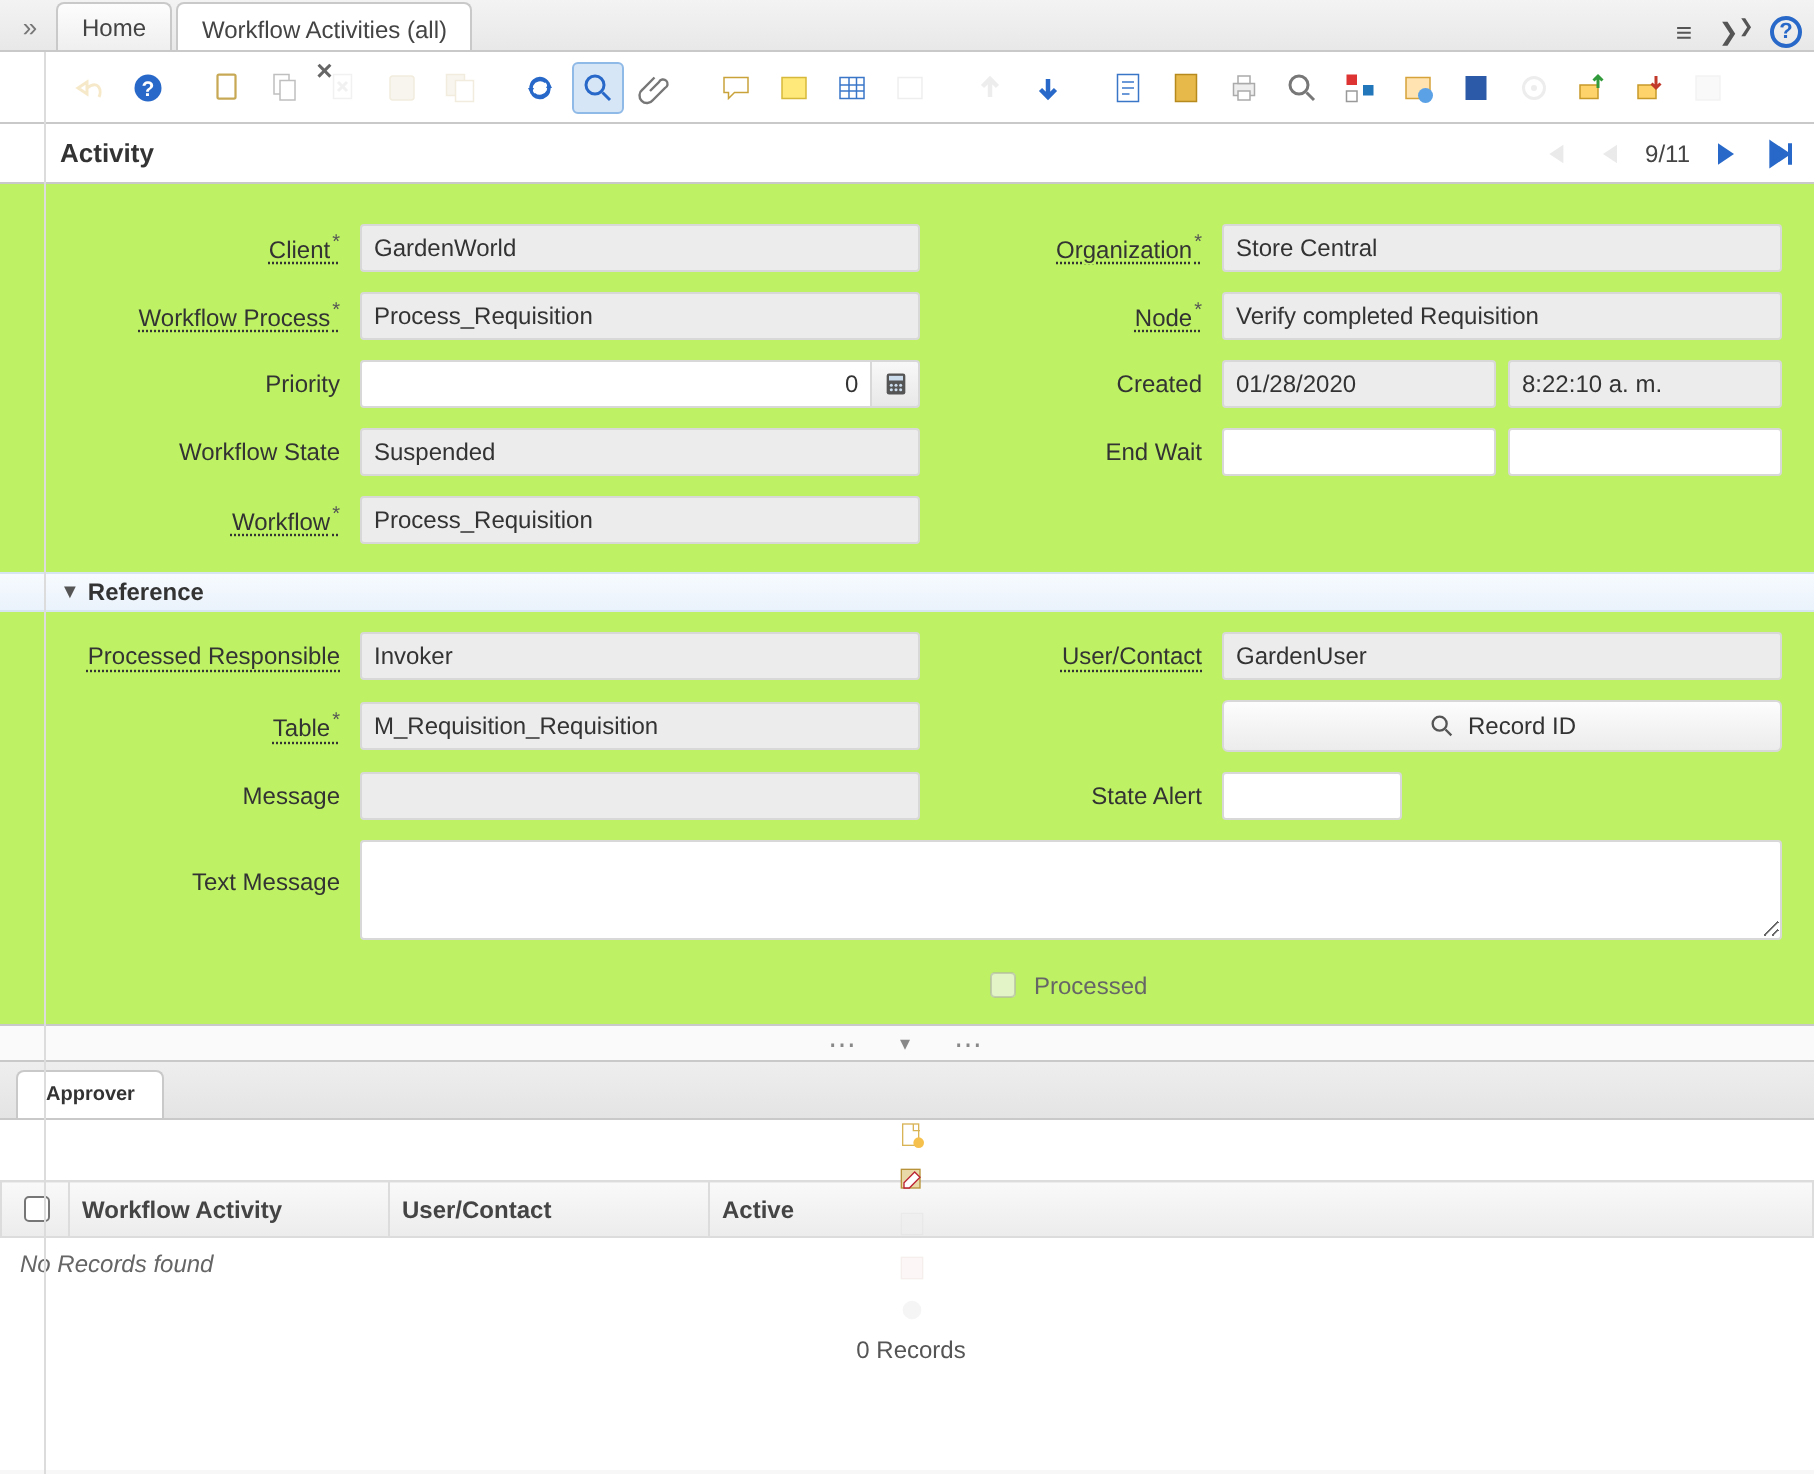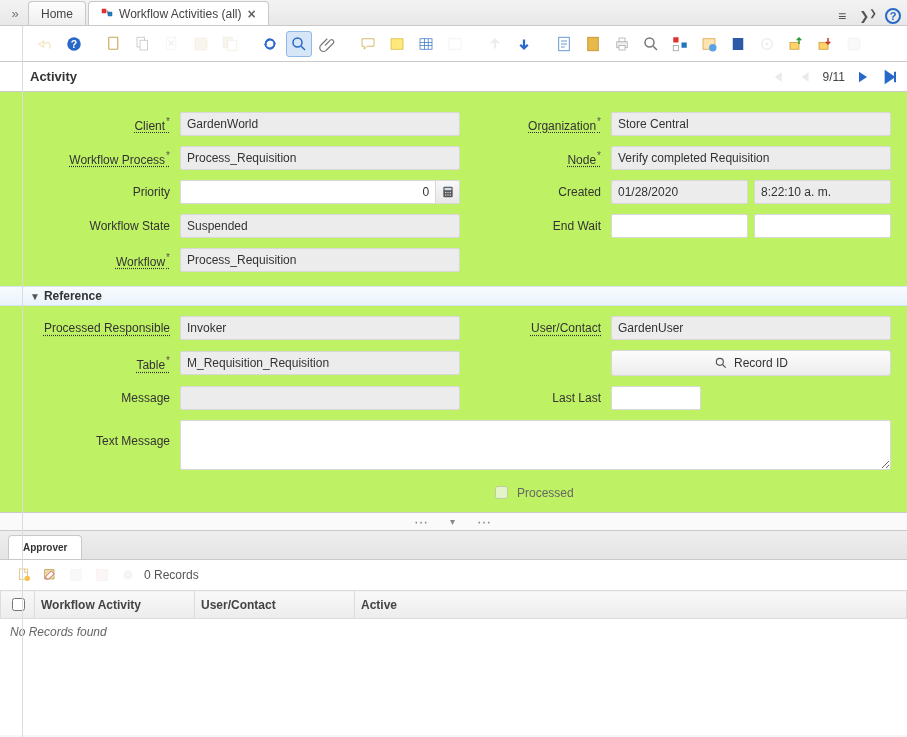--- a/index.html
+++ b/index.html
@@ -14,21 +14,21 @@
   }
   * { box-sizing: border-box; }
   html, body { margin:0; padding:0; font-family: Arial, Helvetica, sans-serif; font-size:12px; color:var(--text); background:#f7f7f7; }
   body { width:907px; height:737px; overflow:hidden; position:relative; }
 
   
   .topstrip { height:26px; background:linear-gradient(#f3f3f3,#e8e8e8); border-bottom:1px solid var(--border-grey); display:flex; align-items:flex-end; padding-left:6px; }
   .expand-arrow { width:18px; height:24px; display:flex; align-items:center; justify-content:center; color:#777; font-size:13px; cursor:pointer;}
   .tabs { display:flex; align-items:flex-end; gap:2px; margin-left:4px;}
   .tab { height:24px; padding:0 12px; border:1px solid var(--border-grey); border-bottom:none; background:linear-gradient(#fdfdfd,#efefef); border-radius:4px 4px 0 0; display:flex; align-items:center; gap:6px; font-size:12px; color:#444; cursor:pointer; }
-  .tab.active { background:#ffffff; }
+  .tab.active { background:#ffffff;flex-direction:column; }
   .tab .tab-icon { width:12px; height:12px; }
   .tab .close { color:#666; font-weight:bold; font-size:14px; line-height:1; cursor:pointer; }
   .topstrip .right { margin-left:auto; display:flex; align-items:center; gap:8px; padding-right:6px; color:#555; }
   .topstrip .right .icon { width:18px; height:18px; display:flex; align-items:center; justify-content:center; font-size:14px; cursor:pointer; }
 
   
   .toolbar { height:36px; background:#ffffff; border-bottom:1px solid var(--border-grey); display:flex; align-items:center; gap:3px; padding:0 8px 0 32px; }
   .toolbar .tbtn { width:26px; height:26px; border-radius:3px; display:flex; align-items:center; justify-content:center; cursor:pointer; }
   .toolbar .tbtn.active { background:#d6e6f7; border:1px solid #8fb9e6; }
   .toolbar .tbtn svg { width:18px; height:18px; }
@@ -69,21 +69,21 @@
   .checkbox-row { display:flex; align-items:center; gap:6px; color:#666; }
   input[type=checkbox][disabled]{ accent-color:#bbb; }
 
   .dots-bar { height:18px; border-top:1px solid var(--border-grey); display:flex; align-items:center; justify-content:center; gap:20px; color:#888; font-size:14px; background:#fafafa; }
   .dots-bar span{ cursor:pointer; letter-spacing:2px; }
 
   
   .detail { border-top:1px solid var(--border-grey); background:#f2f2f2; }
   .detail-tabs { display:flex; padding:4px 0 0 8px; background:linear-gradient(#eeeeee,#e4e4e4); border-bottom:1px solid var(--border-grey); }
   .detail-tab { height:24px; padding:0 14px; border:1px solid var(--border-grey); border-bottom:none; border-radius:4px 4px 0 0; background:#ffffff; font-weight:bold; display:flex; align-items:center; font-size:10px; cursor:pointer;}
-  .detail-toolbar { height:30px; background:#ffffff; display:flex; align-items:center; gap:6px; padding:0 10px 0 14px; font-size:12px; color:#555; }
+  .detail-toolbar { height:30px; background:#ffffff; display:flex; align-items:center; gap:6px; padding:0 10px 0 14px; font-size:12px; color:#555;flex-direction:column; }
   .detail-toolbar .dtbtn { width:20px; height:20px; display:flex; align-items:center; justify-content:center; cursor:pointer; }
   .detail-toolbar .dtbtn.disabled { opacity:.35; cursor:default; }
   table.grid { width:100%; border-collapse:collapse; background:#ffffff; }
   table.grid th { text-align:left; font-size:12px; font-weight:bold; color:#444; background:linear-gradient(#f9f9f9,#ececec); border:1px solid #dcdcdc; padding:4px 6px; height:24px; }
   table.grid th.first { width:34px; text-align:center;}
   .norecords { padding:6px 10px; font-style:italic; color:#666; background:#ffffff; }
   .detail-body { height:90px; background:#ffffff; }
 
   .linklike{ text-decoration: underline dotted; text-underline-offset:3px; cursor:pointer;}
 </style>
@@ -385,21 +385,21 @@
       <svg width="14" height="14" viewBox="0 0 24 24">
           <circle cx="10" cy="10" r="6" fill="none" stroke="#555" stroke-width="2"></circle>
           <line x1="15" y1="15" x2="20" y2="20" stroke="#555" stroke-width="2"></line>
         </svg>
       <span>Record ID</span>
     </div>
 
     <div class="lbl">Message</div>
     <div class="field"></div>
     <div></div>
-    <div class="lbl">Last Last</div>
+    <div class="lbl">State Alert</div>
     <div>
         <div class="field" style="background:#fff; width:90px;"></div>
       </div>
 
     <div class="lbl" style="align-self:start; padding-top:14px;">Text Message</div>
     <div style="grid-column:2 / span 4;">
       <textarea class="field-input" style=""></textarea>
     </div>
 
     <div></div>

